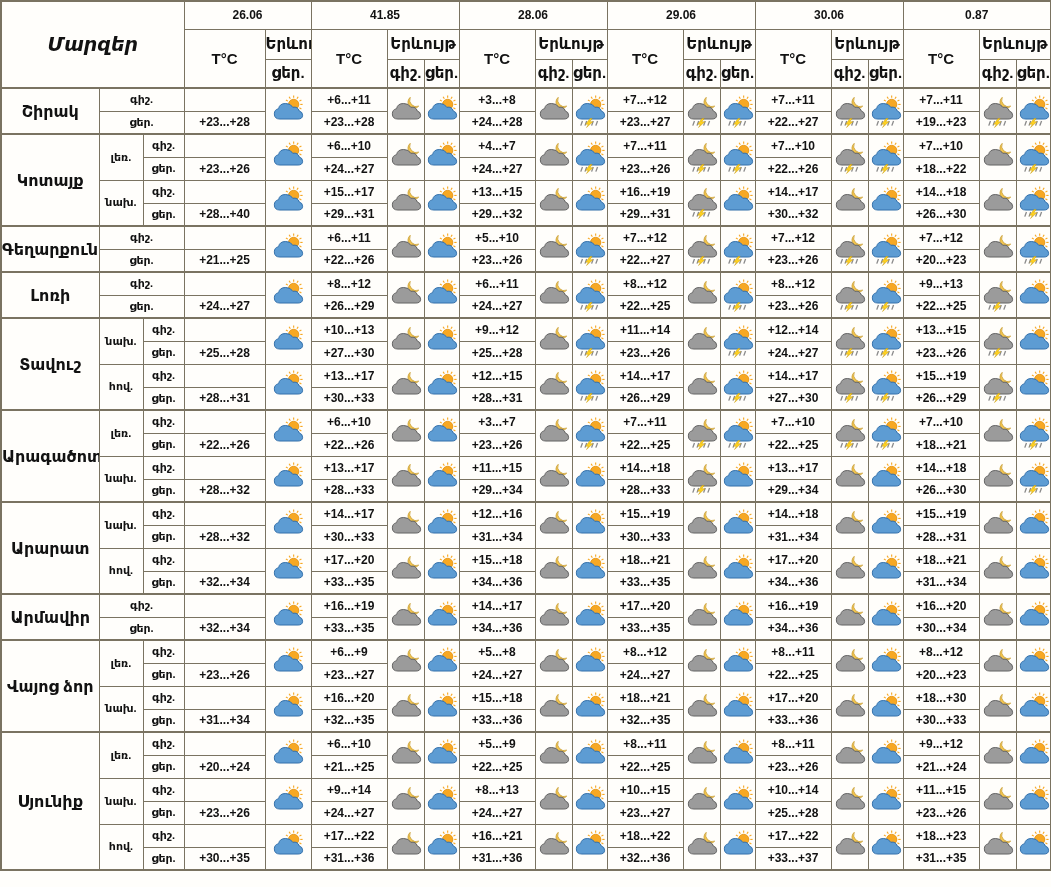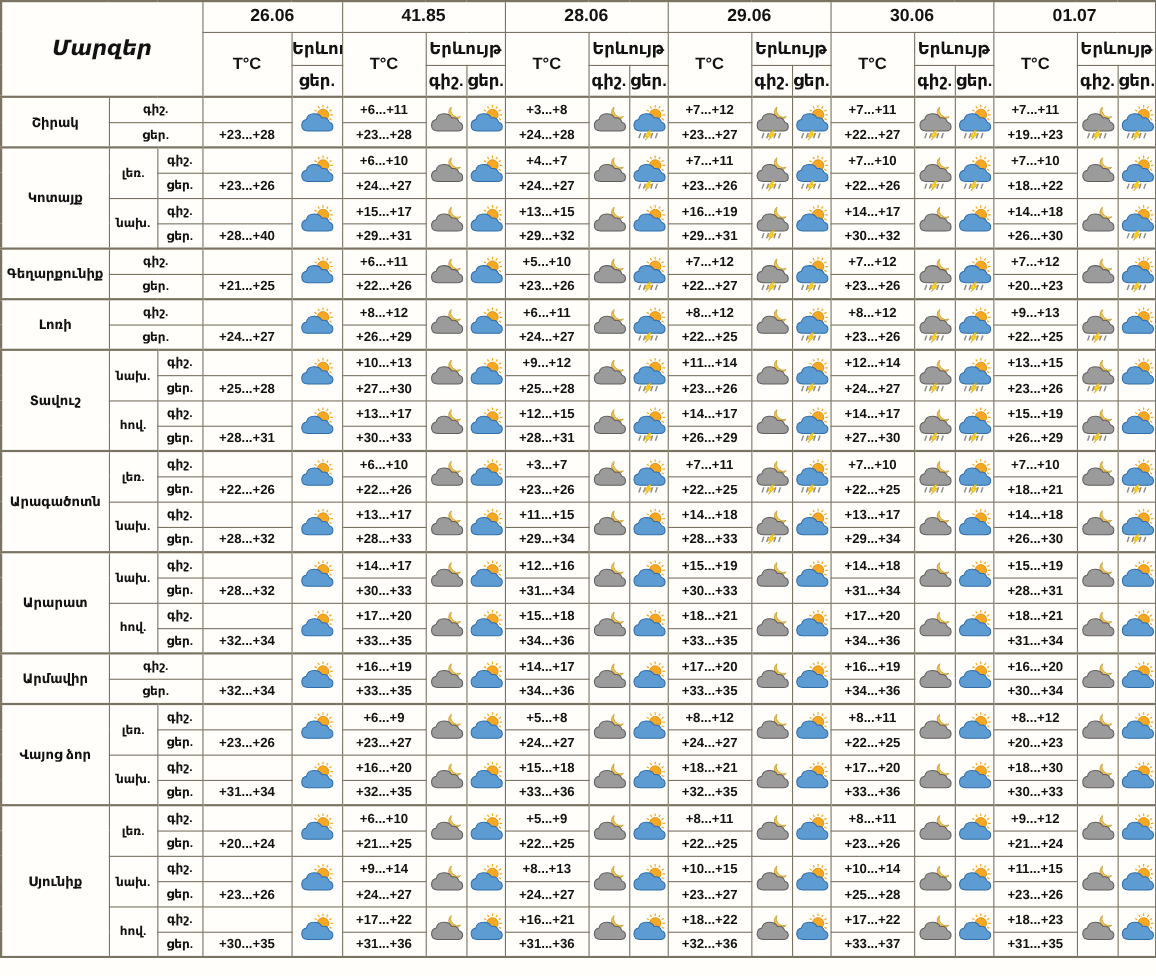--- a/index.html
+++ b/index.html
@@ -6,23 +6,23 @@
   table{border-collapse:collapse;table-layout:fixed;width:1050px;
         font-family:"Liberation Sans","DejaVu Sans",sans-serif;
         border:2px solid #7a7361;}
   td,th{border:1px solid #7a7361;text-align:center;vertical-align:middle;
         padding:0;overflow:hidden;font-weight:bold;color:#121212;background:#fffefb;}
   thead tr.r1{height:28px}
   thead tr.r2{height:30px}
   thead tr.r3{height:29px}
   tbody tr{height:23px}
   .corner{font-size:19px;font-style:italic;}
-  .date{font-size:16px;}
+  .date{font-size:12px;}
   .sub{font-size:15px;}
-  .region{font-size:12px;}
+  .region{font-size:16px;}
   .zone,.daypart{font-size:11px;}
   .temp{font-size:12px;}
   .icon svg{display:block;margin:0 auto;}
   tr.group-start td{border-top:2px solid #7a7361;}
 </style>
 </head>
 <body>
 
 <table>
   <colgroup>
@@ -48,21 +48,21 @@
       <col style="width:35px">
   </colgroup>
   <thead>
     <tr class="r1">
       <th class="corner" rowspan="3" colspan="3">Մարզեր</th>
       <th class="date" colspan="2">26.06</th>
       <th class="date" colspan="3">41.85</th>
       <th class="date" colspan="3">28.06</th>
       <th class="date" colspan="3">29.06</th>
       <th class="date" colspan="3">30.06</th>
-      <th class="date" colspan="3">01.07</th>
+      <th class="date" colspan="3">0.87</th>
     </tr>
     <tr class="r2">
       <th class="sub" rowspan="2">T°C</th>
       <th class="sub">Երևույթ</th>
       <th class="sub" rowspan="2">T°C</th>
       <th class="sub" colspan="2">Երևույթ</th>
       <th class="sub" rowspan="2">T°C</th>
       <th class="sub" colspan="2">Երևույթ</th>
       <th class="sub" rowspan="2">T°C</th>
       <th class="sub" colspan="2">Երևույթ</th>

